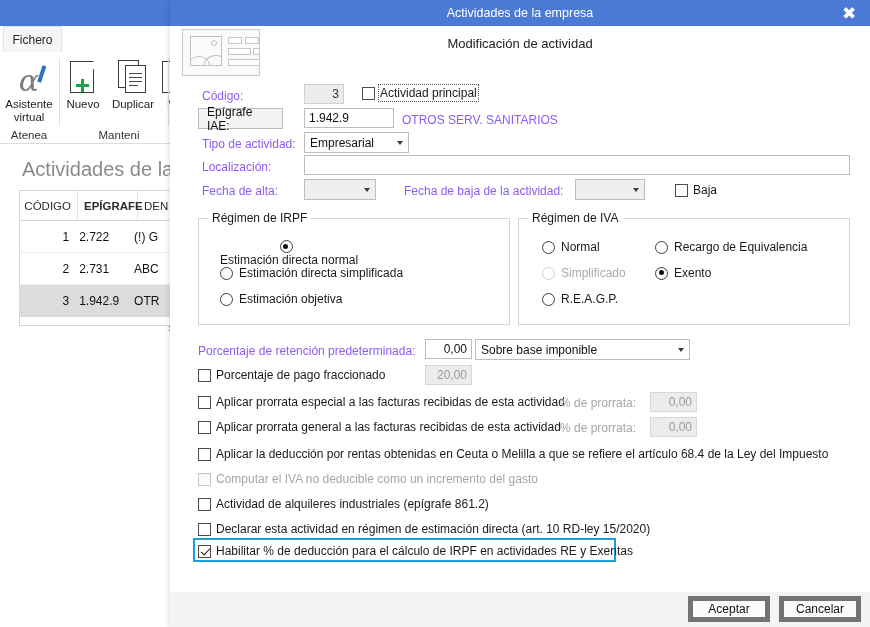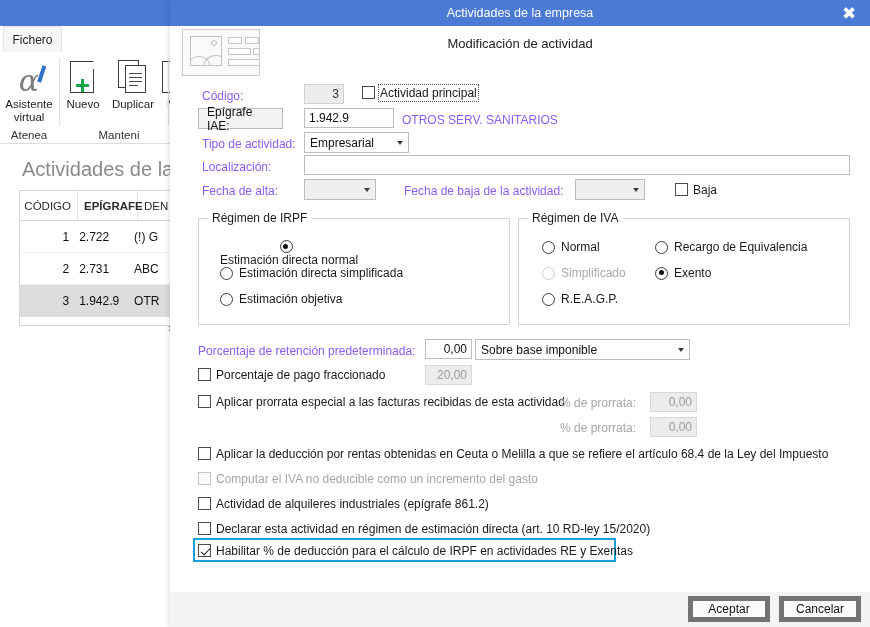--- a/index.html
+++ b/index.html
@@ -133,21 +133,21 @@
   }
   .combo.grayed{background:#efefef;}
   .combo .arrow{
     position:absolute;right:0;top:0;bottom:0;width:17px;
     display:flex;align-items:center;justify-content:center;
     border-left:1px solid transparent;
   }
   .caret{width:0;height:0;border-left:3.5px solid transparent;border-right:3.5px solid transparent;border-top:4px solid #3a3a3a;}
 
   
-  .cbrow{position:absolute;display:flex;font-size:12px;color:#1a1a1a;white-space:nowrap;}
+  .cbrow{position:absolute;display:flex;align-items:center;font-size:12px;color:#1a1a1a;white-space:nowrap;}
   .cb{
     width:13px;height:13px;border:1px solid #4c4c4c;background:#fff;box-sizing:border-box;
     margin-right:5px;flex:none;position:relative;
   }
   .cb.dis{border-color:#c5c5c5;background:#fafafa;}
   .cb.on:after{
     content:"";position:absolute;left:3.5px;top:0.5px;width:4px;height:8px;
     border:solid #1a1a1a;border-width:0 1.7px 1.7px 0;transform:rotate(42deg);
   }
   .cbrow.dis{color:#a6a6a6;}
@@ -394,20 +394,24 @@
     </div>
     <div class="tin dis r" style="left:255px;top:339px;width:47px;">20,00</div>
 
     <div class="cbrow" style="left:28px;top:369px;">
       <span class="cb"></span>
       <span>Aplicar prorrata especial a las facturas recibidas de esta actividad</span>
     </div>
     <div class="lbl dim" style="left:390px;top:370px;">% de prorrata:</div>
     <div class="tin dis r" style="left:480px;top:366px;width:47px;">0,00</div>
 
+    <div class="cbrow" style="left:28px;top:394px;">
+      <span class="cb"></span>
+      <span>Aplicar prorrata general a las facturas recibidas de esta actividad</span>
+    </div>
     <div class="lbl dim" style="left:390px;top:395px;">% de prorrata:</div>
     <div class="tin dis r" style="left:480px;top:391px;width:47px;">0,00</div>
 
     <div class="cbrow" style="left:28px;top:421px;">
       <span class="cb"></span>
       <span>Aplicar la deducción por rentas obtenidas en Ceuta o Melilla a que se refiere el artículo 68.4 de la Ley del Impuesto</span>
     </div>
 
     <div class="cbrow dis" style="left:28px;top:446px;">
       <span class="cb dis"></span>

